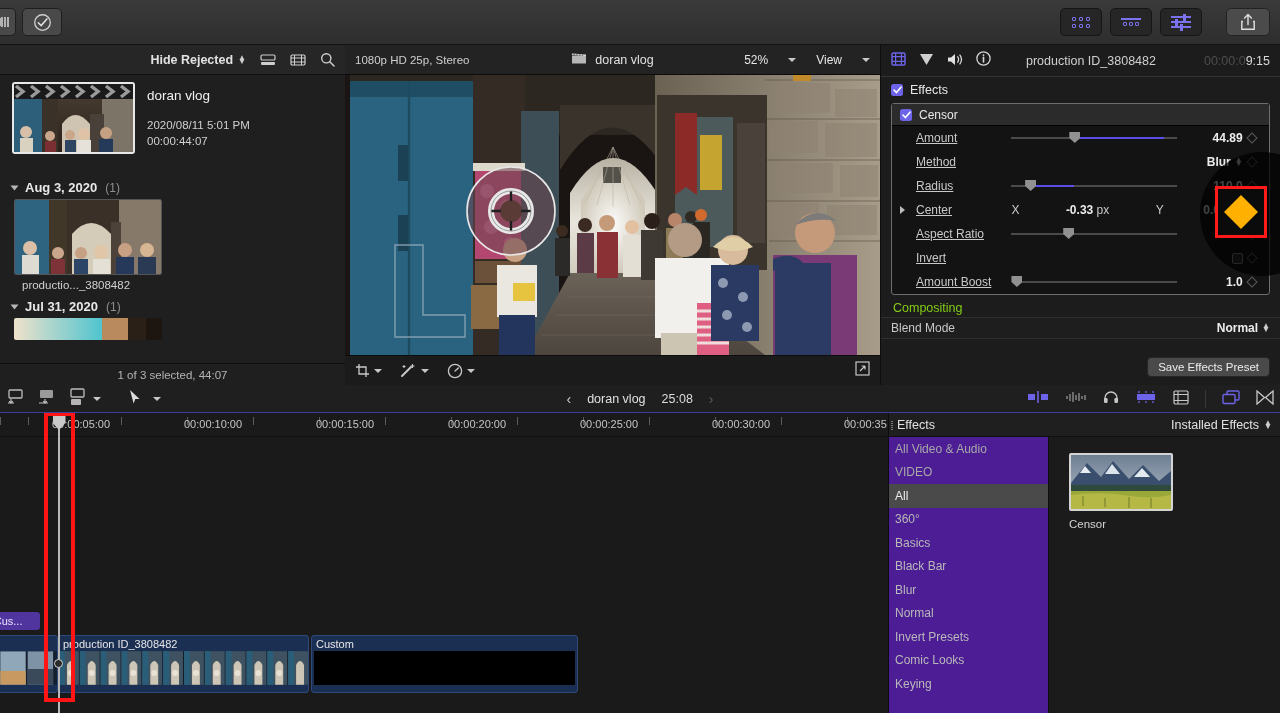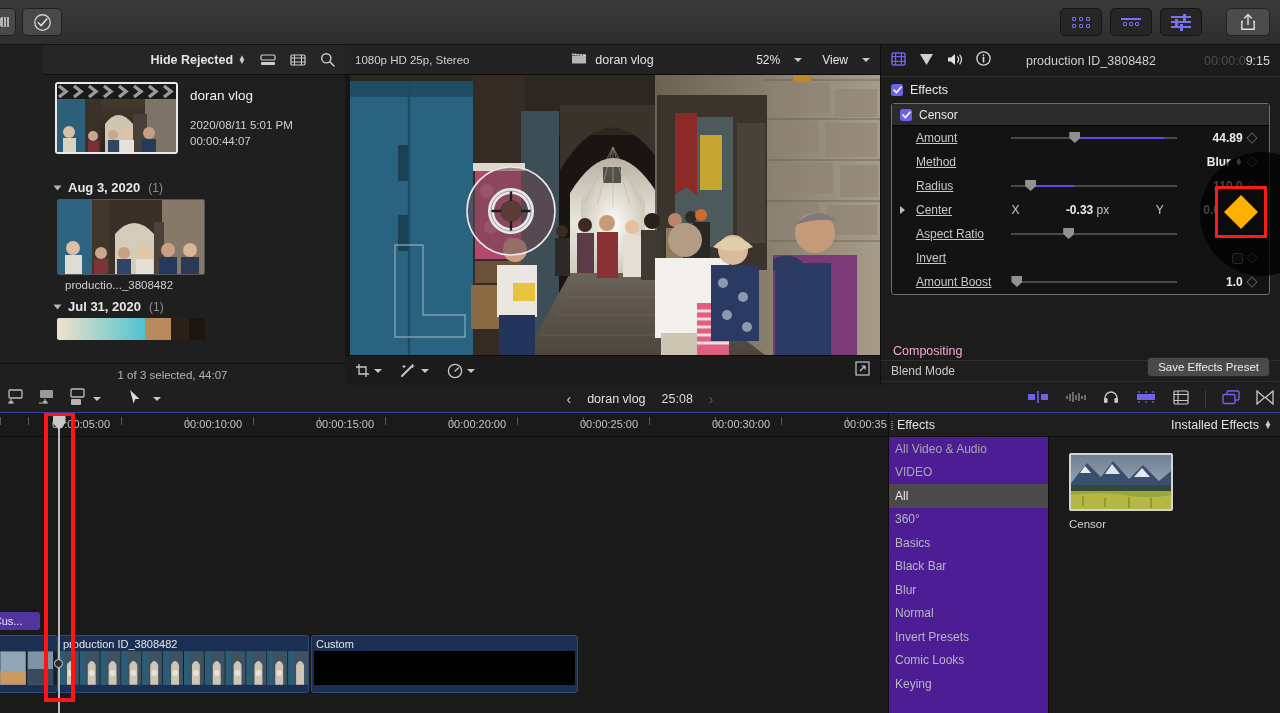--- a/index.html
+++ b/index.html
@@ -41,21 +41,21 @@
   .dotgrid i { display:block;width:4px;height:4px;border:1px solid #7b72f0;border-radius:1px; }
   .filmstrip2 { display:flex; flex-direction:column; align-items:center; gap:2px;}
   .filmstrip2 .bar { width:20px;height:2px;background:#7b72f0;}
   .filmstrip2 .row { display:flex;gap:2px;}
   .filmstrip2 .row i { width:4px;height:4px;border:1px solid #7b72f0;border-radius:1px;}
   .sliders { position:relative; width:20px;height:16px;}
   .sliders .ln { position:absolute;left:0;width:20px;height:1.5px;background:#7b72f0;}
   .sliders .kn { position:absolute;width:3px;height:7px;background:#7b72f0;}
 
   
-  .browser { position:absolute; left:0; top:45px; width:345px; height:340px; background:#1f1f1f;padding-left:43px; }
+  .browser { position:absolute; left:0; top:45px; width:345px; height:340px; background:#1f1f1f; }
   .browser-head {
     height:30px; background:#262626; border-bottom:1px solid #101010;
     display:flex; align-items:center; justify-content:flex-end; padding-right:10px; gap:14px;
   }
   .hide-rejected { font-size:12.5px; color:#e2e2e2; font-weight:bold; display:flex;align-items:center;gap:5px;}
   .arrows-ud { display:inline-flex;flex-direction:column;line-height:4px;font-size:8px;color:#cdcdcd;}
   .bhead-icon { color:#cfcfcf; display:flex;align-items:center; }
   .browser-body { height:288px; overflow:hidden; position:relative; padding-top:5px;}
   .bfilm-row { display:flex; gap:12px; padding:2px 0 0 12px; }
   .thumb {
@@ -84,21 +84,21 @@
   
   .viewer { position:absolute; left:345px; top:45px; width:535px; height:340px; background:#0e0e0e; }
   .viewer-head {
     height:30px; background:#232323; border-bottom:1px solid #0c0c0c;
     display:flex; align-items:center; position:relative; padding:0 10px;
   }
   .v-fmt { font-size:11.5px; color:#cfcfcf; }
   .v-center { position:absolute;left:0;right:0;display:flex;align-items:center;justify-content:center;gap:8px;}
   .v-title { font-size:12.5px;color:#e0e0e0;}
   .v-right { margin-left:auto; display:flex;align-items:center;gap:20px;}
-  .v-zoom,.v-view { font-size:12px;color:#e6e6e6;display:flex;align-items:center;gap:14px;}
+  .v-zoom,.v-view { font-size:12px;color:#e6e6e6;display:flex;align-items:center;gap:20px;}
   .chev { width:0;height:0;border-left:4px solid transparent;border-right:4px solid transparent;border-top:4.5px solid #c8c8c8;}
   .viewer-canvas { position:relative; width:535px; height:280px; background:#000; overflow:hidden;}
   .viewer-foot {
     height:30px; background:#1b1b1b; display:flex;align-items:center; position:relative; padding:0 10px; gap:18px;
     border-top:1px solid #0d0d0d;
   }
   .vf-ic { display:flex;align-items:center;gap:4px;color:#c9c9c9;}
   .tc-wrap { position:absolute;left:0;right:0;display:flex;align-items:center;justify-content:center;gap:10px;pointer-events:none;}
   .tc { font-size:21px; letter-spacing:0.5px; font-family:"Liberation Sans",sans-serif; }
   .tc .dim { color:#6a6a6a; }
@@ -132,21 +132,21 @@
   .slider .knob { position:absolute;top:1px;width:11px;height:11px;background:#919191;
      clip-path: polygon(0 0,100% 0,100% 55%,50% 100%,0 55%); }
   .pval { width:86px; text-align:right; font-size:12px; color:#ececec; font-weight:bold;}
   .popupv { font-size:12px;color:#ececec;font-weight:bold;display:flex;align-items:center;justify-content:flex-end;gap:4px;width:86px;}
   .arrows-ud2 { display:inline-flex;flex-direction:column;line-height:4px;font-size:8px;color:#cdcdcd;}
   .kf { width:20px; display:flex;align-items:center;justify-content:center;}
   .kf .dia { width:8px;height:8px;transform:rotate(45deg);border:1px solid #5a5a5a;}
   .xy { display:flex;align-items:center;gap:4px; font-size:12px;color:#c9c9c9;}
   .xy .v { color:#ececec;font-weight:bold;}
   .cbox { width:11px;height:11px;border:1px solid #8a8a8a;border-radius:2px;background:#2c2c2c;}
-  .sectlbl { font-size:12.5px;color:#f9a8d4;padding:6px 0 2px 12px;margin-top:43px;}
+  .sectlbl { font-size:12.5px;color:#84cc16;padding:6px 0 2px 12px;}
   .blendrow { display:flex;align-items:center;height:22px;padding:0 10px;border-top:1px solid #2e2e2e;border-bottom:1px solid #2e2e2e;background:#1e1e1e;}
   .blendrow .l{font-size:12px;color:#c9c9c9;}
   .blendrow .r{margin-left:auto;font-size:12px;color:#ececec;font-weight:bold;display:flex;align-items:center;gap:4px;}
   .savepreset {
     position:absolute;right:10px;bottom:8px;height:20px;padding:0 10px;border-radius:4px;
     background:#4a4a4a;border:1px solid #252525;font-size:11.5px;color:#ececec;display:flex;align-items:center;
   }
   
   .spotlight { position:absolute; left:1200px; top:152px; width:124px; height:124px; border-radius:50%;
      background:rgba(0,0,0,0.72); pointer-events:none; }

